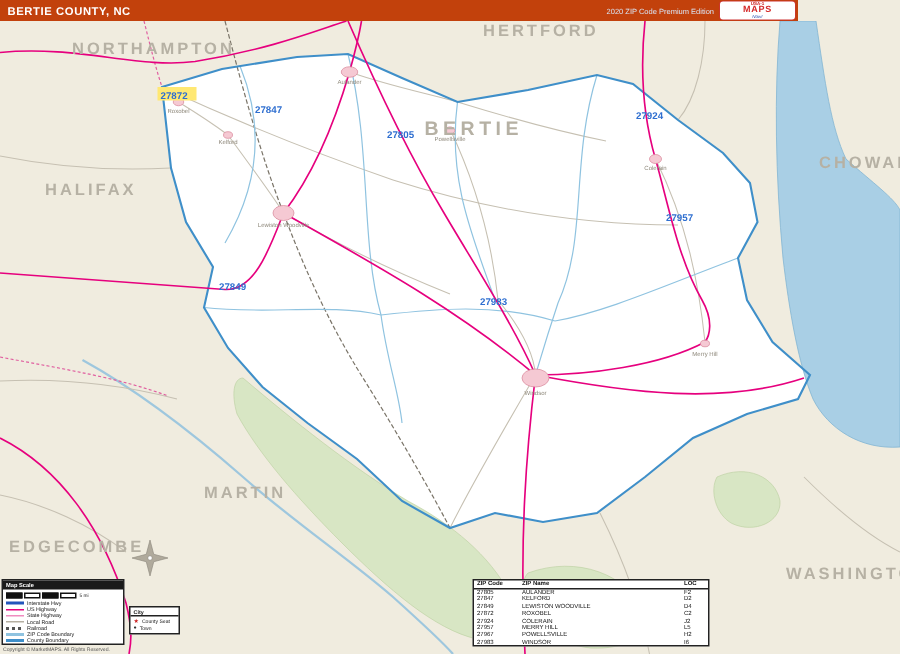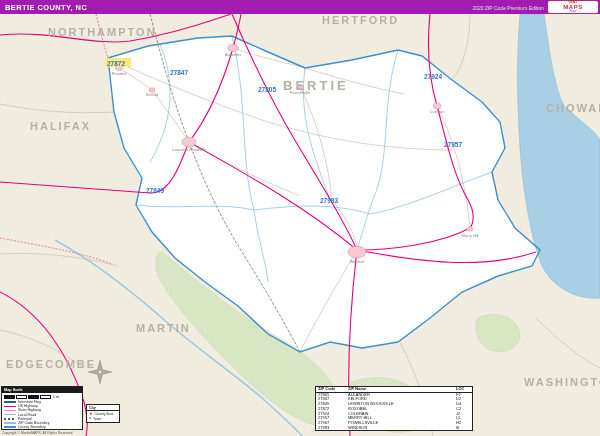--- a/index.html
+++ b/index.html
@@ -1,21 +1,21 @@
 <!DOCTYPE html>
 <html><head>
 <meta charset="utf-8">
 <style>
   html,body{margin:0;padding:0;}
   body{
     width:600px;height:436px;position:relative;overflow:hidden;
     font-family:"Liberation Sans", sans-serif;background:#f0ecdf;
   }
   
-  .header{position:absolute;top:0;left:0;width:600px;height:14px;background:#a21caf;}
+  .header{position:absolute;top:0;left:0;width:532px;height:14px;background:#c2410c;}
   .header .title{position:absolute;left:5px;top:3px;color:#ffffff;font-size:7.5px;font-weight:bold;letter-spacing:.4px;}
   .edition{position:absolute;right:56px;top:4.5px;color:#d9e4f4;font-size:5px;}
   .logo{position:absolute;right:2px;top:1px;width:50px;height:12px;background:#ffffff;border-radius:2px;
         display:flex;flex-direction:column;align-items:center;justify-content:center;line-height:1;
         box-shadow:0 0 0 .5px #cc3333;}
   .logo-top{font-size:3px;color:#cc2222;font-weight:bold;}
   .logo-main{font-size:6px;font-weight:bold;color:#d42a2a;letter-spacing:.5px;}
   .logo-sub{font-size:3px;color:#2a52b0;font-style:italic;}
   
   svg.map{position:absolute;top:14px;left:0;}

